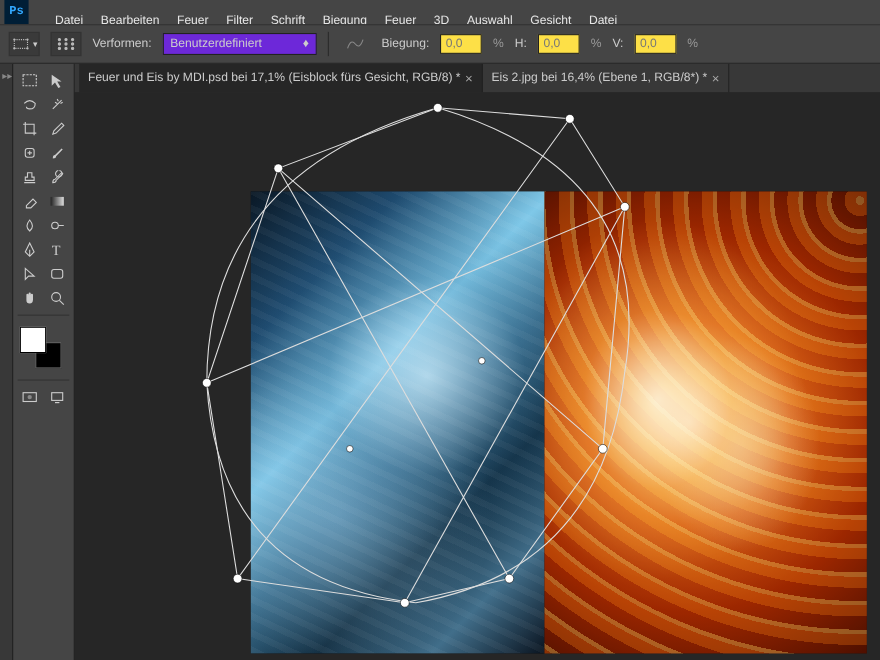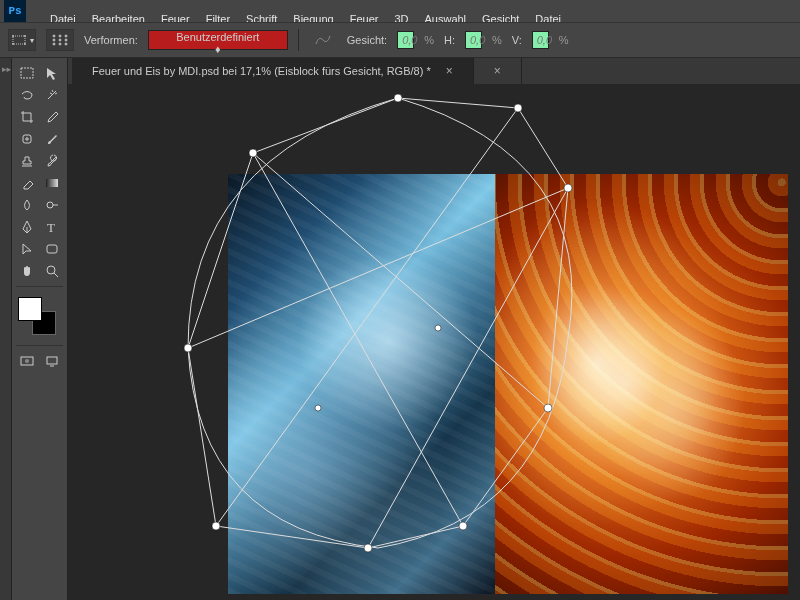--- a/index.html
+++ b/index.html
@@ -3,35 +3,35 @@
 <meta charset="utf-8">
 <style>
 * { margin: 0; padding: 0; box-sizing: border-box; user-select: none; }
 body { font-family: "Segoe UI", Tahoma, sans-serif; font-size: 11px; background: #1a1a1a; color: #ccc; width: 800px; height: 600px; overflow: hidden; display: flex; flex-direction: column; }
 .menubar { background: #454545; height: 22px; display: flex; align-items: center; padding: 0 4px; }
 .ps-logo { width: 22px; height: 28px; background: #001e36; color: #31a8ff; font-weight: bold; font-size: 11px; display: flex; align-items: center; justify-content: center; border-radius: 2px; margin-right: 16px; font-family: Liberation Mono, monospace; }
 .menu-item { padding: 4px 8px; height: 22px; display: flex; align-items: center; color: #e6e6e6; cursor: default; margin-top: 16px; }
 .optionsbar { background: #454545; height: 36px; border-top: 1px solid #333; border-bottom: 1px solid #2a2a2a; display: flex; align-items: center; padding: 0 8px; gap: 10px; }
 .opt-icon { width: 28px; height: 22px; display: flex; align-items: center; justify-content: center; border: 1px solid #333; background: #3a3a3a; }
 .opt-label { color: #ccc; }
-.opt-select { background: #b91c1c; border: 1px solid #222; color: #ccc; height: 20px; width: 140px; display: flex; align-items: center; padding: 0 6px; justify-content: space-between; flex-direction: column; }
-.opt-field { background: #86efac; border: 1px solid #222; color: #777; height: 18px; width: 17px; padding: 0 4px; display: flex; align-items: center; font-style: italic; }
+.opt-select { background: #6d28d9; border: 1px solid #222; color: #ccc; height: 20px; width: 140px; display: flex; align-items: center; padding: 0 6px; justify-content: space-between; }
+.opt-field { background: #fde047; border: 1px solid #222; color: #777; height: 18px; width: 38px; padding: 0 4px; display: flex; align-items: center; }
 .opt-unit { color: #999; }
 .body-row { flex: 1; display: flex; overflow: hidden; }
 .gutter { width: 12px; background: #383838; border-right: 1px solid #222; }
 .toolpanel { width: 56px; background: #454545; border-right: 1px solid #222; display: flex; flex-direction: column; padding: 4px 2px; gap: 0; }
 .tool-row { display: flex; gap: 0; }
 .tool { width: 26px; height: 22px; display: flex; align-items: center; justify-content: center; color: #ccc; position: relative; }
 .swatches { margin: 6px 4px; position: relative; width: 38px; height: 38px; }
 .swatch-fg { position: absolute; top: 0; left: 0; width: 24px; height: 24px; background: #fff; border: 1px solid #000; z-index: 2; }
 .swatch-bg { position: absolute; bottom: 0; right: 0; width: 24px; height: 24px; background: #000; border: 1px solid #666; z-index: 1; }
 .divider { height: 1px; background: #333; margin: 4px 2px; }
 .doc-area { flex: 1; display: flex; flex-direction: column; background: #262626; }
 .tabs { height: 26px; background: #383838; display: flex; align-items: stretch; padding-left: 4px; }
-.tab { display: flex; align-items: center; padding: 0 20px; color: #ccc; gap: 15px; border-right: 1px solid #222; }
+.tab { display: flex; align-items: center; padding: 0 8px; color: #ccc; gap: 4px; border-right: 1px solid #222; }
 .tab.active { background: #262626; }
 .tab-close { color: #aaa; font-size: 12px; }
 .canvas { flex: 1; position: relative; overflow: hidden; background: #262626; }
 .artwork { position: absolute; top: 90px; left: 160px; width: 560px; height: 420px; background: #111; display: flex; }
 .ice { flex: 1; background: linear-gradient(135deg, #0a1825 0%, #1e4a6e 20%, #7fc8e8 40%, #3a6d8c 55%, #0f2a3d 70%, #416e8a 85%, #0a1420 100%); position: relative; overflow: hidden; }
 .ice::before { content:""; position:absolute; inset:0; background: radial-gradient(circle at 60% 40%, rgba(210,240,255,0.7) 0%, rgba(60,120,160,0.2) 30%, transparent 55%), radial-gradient(circle at 30% 70%, rgba(150,200,230,0.5) 0%, transparent 40%); }
 .ice::after { content:""; position:absolute; inset:0; background: repeating-linear-gradient(25deg, rgba(255,255,255,0.04) 0 6px, transparent 6px 14px); }
 .fire { flex: 1.1; background: radial-gradient(circle at 45% 50%, #fde7c5 0%, #f0b060 15%, #d05a15 35%, #8a1e00 65%, #2a0500 100%); position: relative; overflow: hidden; }
 .fire::before { content:""; position:absolute; inset:0; background: radial-gradient(ellipse at 35% 45%, rgba(255,245,225,0.8) 0%, rgba(255,180,90,0.3) 25%, transparent 50%), radial-gradient(ellipse at 60% 55%, rgba(240,210,180,0.6) 0%, transparent 30%); }
 .fire::after { content:""; position:absolute; top:-10%; left:-10%; right:-10%; bottom:-10%; background: repeating-radial-gradient(circle at 90% 10%, #ffb34a 0 4px, #e35c0a 4px 14px, #5c1500 14px 26px); opacity:0.45; mix-blend-mode: screen; }
@@ -90,21 +90,21 @@
   <div class="opt-select">
     <span>Benutzerdefiniert</span>
     <span>♦</span>
   </div>
   <div style="width:1px;height:22px;background:#2a2a2a;"></div>
   <div class="opt-icon" style="border:none;background:none;">
     <svg width="18" height="14" viewBox="0 0 18 14">
         <path d="M2 11 Q5 2 9 7 T16 3" fill="none" stroke="#888"></path>
       </svg>
   </div>
-  <span class="opt-label">Gesicht:</span>
+  <span class="opt-label">Biegung:</span>
   <div class="opt-field">0,0</div>
   <span class="opt-unit">%</span>
   <span class="opt-label">H:</span>
   <div class="opt-field">0,0</div>
   <span class="opt-unit">%</span>
   <span class="opt-label">V:</span>
   <div class="opt-field">0,0</div>
   <span class="opt-unit">%</span>
 </div>
 
@@ -266,20 +266,21 @@
     </div>
   </div>
 
   <div class="doc-area">
     <div class="tabs">
       <div class="tab active">
         <span>Feuer und Eis by MDI.psd bei 17,1%  (Eisblock fürs Gesicht, RGB/8) *</span>
         <span class="tab-close">×</span>
       </div>
       <div class="tab">
+        <span>Eis 2.jpg bei 16,4% (Ebene 1, RGB/8*) *</span>
         <span class="tab-close">×</span>
       </div>
     </div>
 
     <div class="canvas">
       <div class="artwork">
         <div class="ice"></div>
         <div class="fire"></div>
       </div>
 

